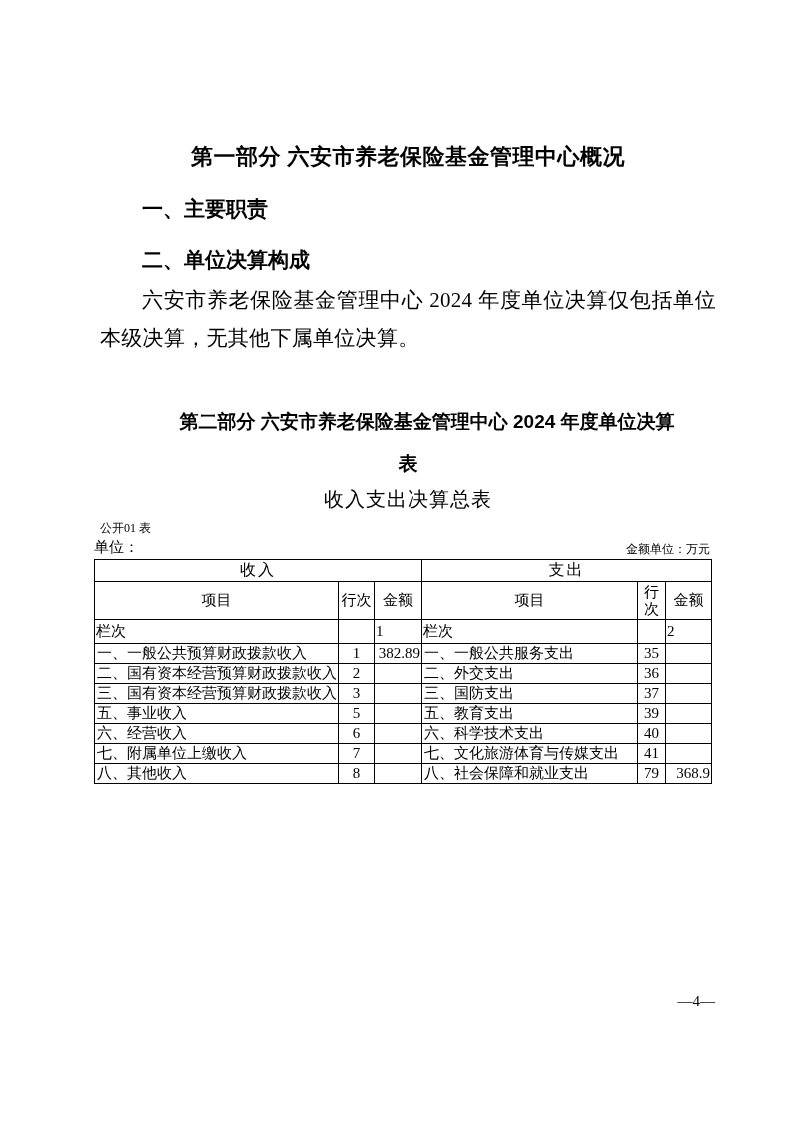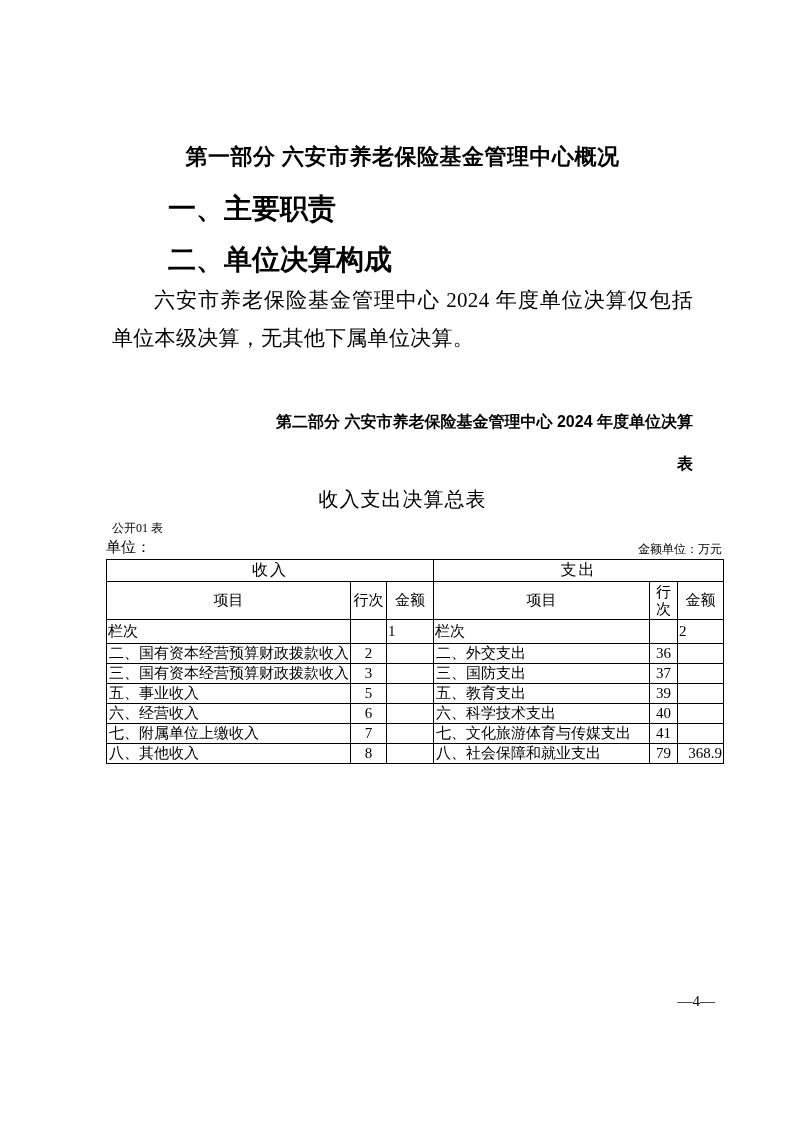--- a/index.html
+++ b/index.html
@@ -8,54 +8,53 @@
     position: relative;
     width: 793px;
     height: 1122px;
     margin: 0 auto;
     background: #ffffff;
     color: #000;
     font-family: "Liberation Serif", "DejaVu Serif", serif;
     overflow: hidden;
   }
   .content {
-    padding: 142px 100px 0 100px; 
-    margin-left: 12px;
+    padding: 142px 77px 0 100px; 
   }
   .part-title {
     font-family: "Liberation Sans", "DejaVu Sans", sans-serif;
     font-weight: bold;
     font-size: 22px;
     line-height: 30px;
     text-align: center;
     letter-spacing: 0.5px;
   }
   .section-heading {
     font-family: "Liberation Sans", "DejaVu Sans", sans-serif;
     font-weight: bold;
-    font-size: 28px;
+    font-size: 21px;
     line-height: 28px;
     margin-top: 23px;
     text-indent: 2em;
   }
   .body-para {
     font-size: 21px;
     line-height: 38px;
     text-align: justify;
     text-indent: 2em;
     margin-top: 7px;
     letter-spacing: 0.3px;
   }
   .part2-title {
     font-family: "Liberation Sans", "DejaVu Sans", sans-serif;
     font-weight: bold;
-    font-size: 16px;
+    font-size: 19px;
     line-height: 42px;
     margin-top: 44px;
-    text-align: right;
+    text-align: center;
   }
   .part2-title .line1 { text-indent: 2em; display: block; }
   .part2-title .line2 { display: block; }
   .table-title {
     font-size: 20px;
     line-height: 26px;
     text-align: center;
     margin-top: 1px;
     letter-spacing: 1px;
   }
@@ -170,20 +169,28 @@
           <td>栏次</td>
           <td></td>
           <td>1</td>
           <td>栏次</td>
           <td></td>
           <td>2</td>
         </tr>
       </thead>
       <tbody id="summary-tbody">
           <tr>
+            <td class="item">一、一般公共预算财政拨款收入</td>
+            <td class="line">1</td>
+            <td class="amount">382.89</td>
+            <td class="item">一、一般公共服务支出</td>
+            <td class="line">35</td>
+            <td class="amount"></td>
+          </tr>
+          <tr>
             <td class="item">二、国有资本经营预算财政拨款收入</td>
             <td class="line">2</td>
             <td class="amount"></td>
             <td class="item">二、外交支出</td>
             <td class="line">36</td>
             <td class="amount"></td>
           </tr>
           <tr>
             <td class="item">三、国有资本经营预算财政拨款收入</td>
             <td class="line">3</td>

